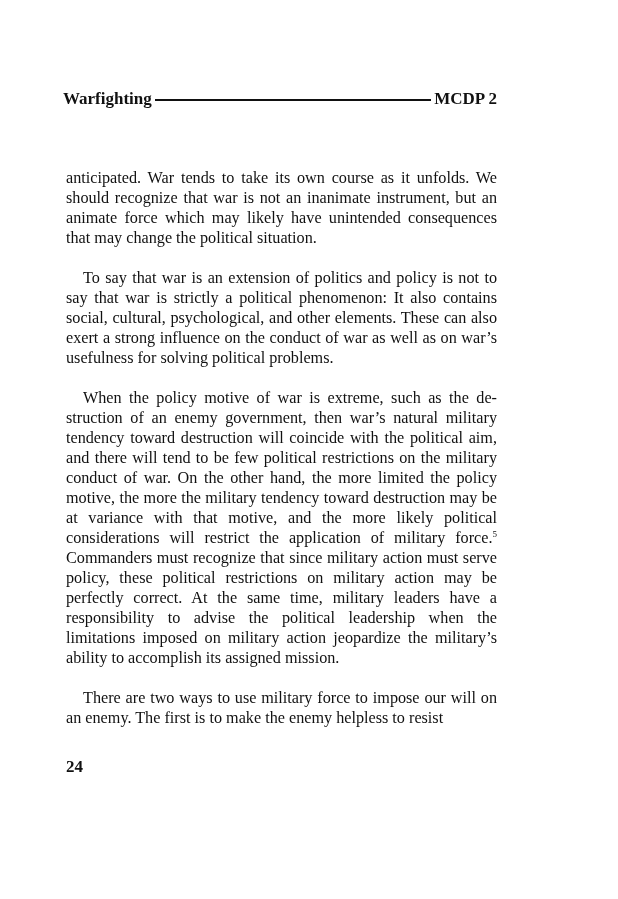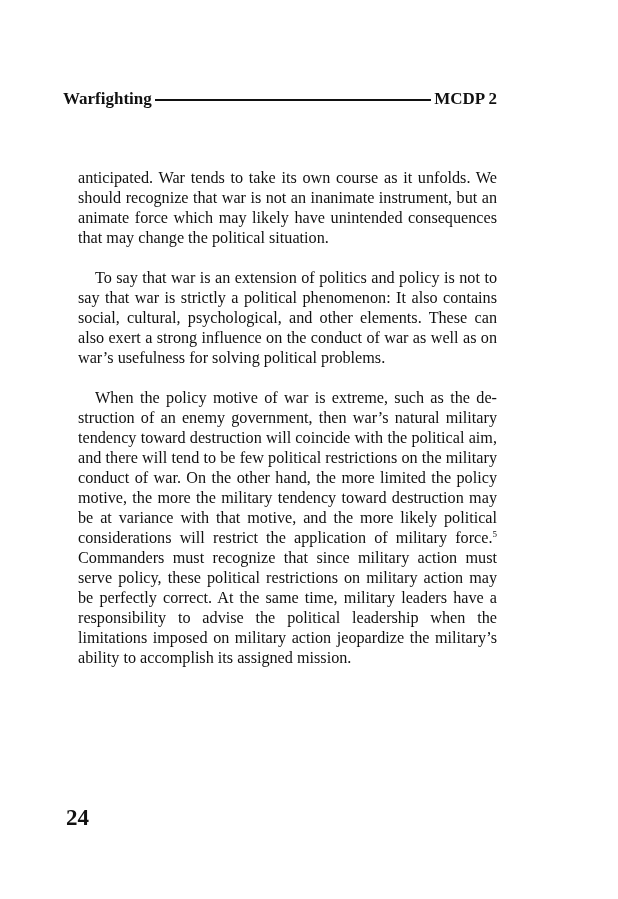--- a/index.html
+++ b/index.html
@@ -38,49 +38,50 @@
     .body-text {
       position: absolute;
       left: 66px;
       top: 168px;
       width: 431px;
       font-size: 16.2px;
       line-height: 20px;
       text-align: justify;
     }
     .body-text p {
-      margin: 0 0 20px 12px;
+      margin: 0 0 20px 0;
       text-indent: 17px;
       hyphens: manual;
     }
     .body-text p.continued {
       text-indent: 0;
     }
     .body-text sup {
       font-size: 9px;
       line-height: 0;
       vertical-align: 6px;
     }
     .page-number {
       position: absolute;
       left: 66px;
-      top: 808px;
+      top: 757px;
       font-weight: bold;
-      font-size: 23px;
+      font-size: 17px;
       line-height: 20px;
     }
   </style>
 </head>
 <body>
 
 <div class="running-header">
   <span>Warfighting</span>
   <span class="rule"></span>
   <span>MCDP 2</span>
 </div>
 
 <div class="body-text">
   <p class="continued">anticipated. War tends to take its own course as it unfolds. We should recognize that war is not an inanimate instrument, but an animate force which may likely have unintended conse­quences that may change the political situation.</p>
   <p>To say that war is an extension of politics and policy is not to say that war is strictly a political phenomenon:  It also contains social, cultural, psychological, and other elements. These can also exert a strong influence on the conduct of war as well as on war’s usefulness for solving political problems.</p>
   <p><span>When the policy motive of war is extreme, such as the de­struction of an enemy government, then war’s natural military tendency toward destruction will coincide with the political aim, and there will tend to be few political restrictions on the military conduct of war. On the other hand, the more limited the policy motive, the more the military tendency toward de­struction may be at variance with that motive, and the more likely political considerations will restrict the application of military force.</span><sup>5</sup><span>  Commanders must recognize that since mili­tary action must serve policy, these political restrictions on military action may be perfectly correct. At the same time, military leaders have a responsibility to advise the political leadership when the limitations imposed on military action jeopardize the military’s ability to accomplish its assigned mis­sion.</span></p>
+  <p>There are two ways to use military force to impose our will on an enemy. The first is to make the enemy helpless to resist</p>
 </div>
 
 <div class="page-number">24</div>
 
 </body></html>

